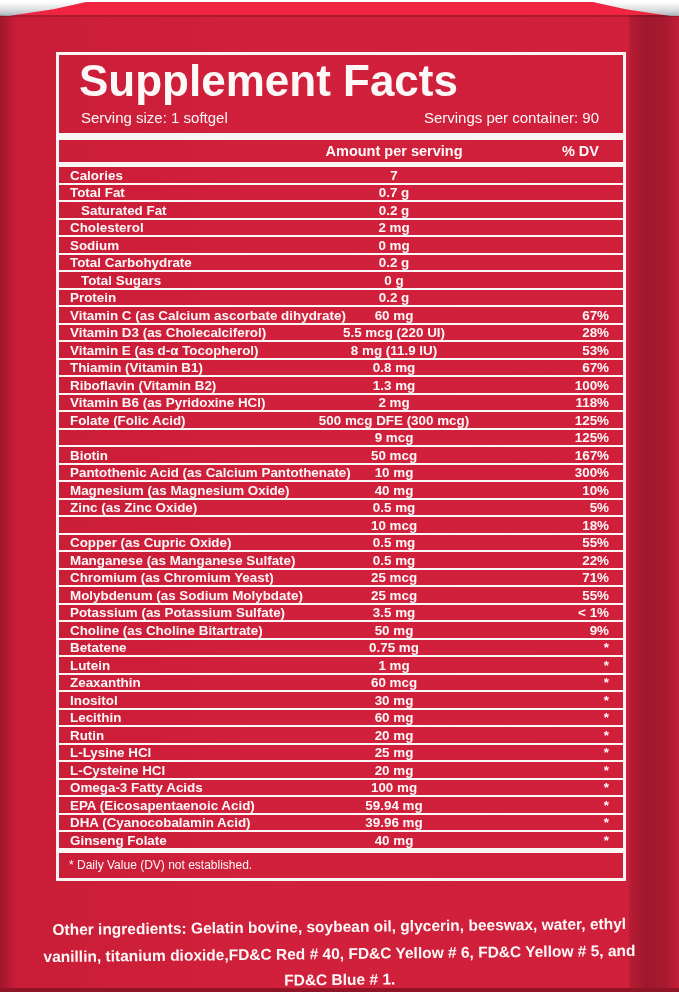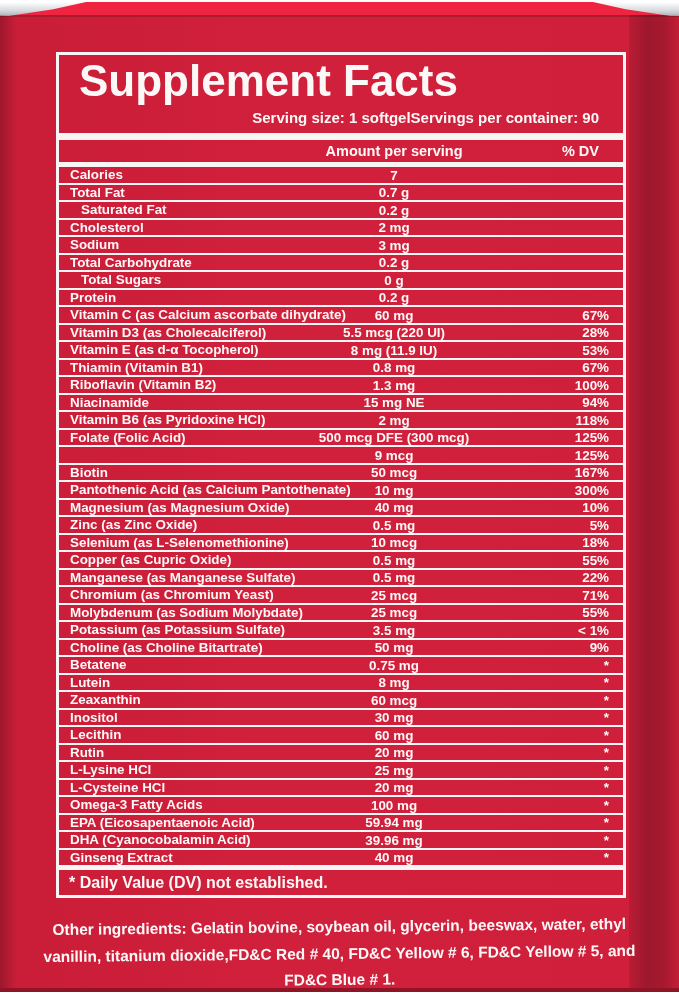--- a/index.html
+++ b/index.html
@@ -43,39 +43,39 @@
   .panel{
     position:absolute;left:56px;top:52px;width:564px;
     border:3px solid var(--panel_border,#faf5f5);
     color:var(--text_white,#fdf8f8);
   }
   .panel-title{
     font-size:44px;font-weight:bold;letter-spacing:0px;line-height:1.0;
     margin:4px 16px 0 20px;height:48px;
   }
   .serving-row{
-    display:flex;justify-content:flex-end;align-items:center;
-    padding:1px 24px 7px 22px;font-size:15px;font-weight:bold;height:18px;
+    display:flex;justify-content:space-between;align-items:center;
+    padding:1px 24px 7px 22px;font-size:15px;font-weight:normal;height:18px;
   }
   .sep-thick{height:7px;background:var(--panel_border,#faf5f5);}
   .sep-med{height:5px;background:var(--panel_border,#faf5f5);}
   .header-row{position:relative;height:22px;font-size:14.5px;font-weight:bold;}
   .header-row .amount{position:absolute;left:59.4%;top:50%;transform:translate(-50%,-50%);white-space:nowrap;}
   .header-row .dv{position:absolute;right:24px;top:50%;transform:translateY(-50%);}
   .rows{}
   .row{
     position:relative;height:15.5px;border-bottom:2px solid rgba(255,255,255,0.96);
-    display:flex;align-items:center;font-size:13.4px;font-weight:bold;
+    display:flex;align-items:flex-end;font-size:13.4px;font-weight:bold;
   }
   .row:last-child{border-bottom:none;}
   .row .label{padding-left:11px;white-space:nowrap;}
   .row.indent .label{padding-left:22px;}
   .row .amount{position:absolute;left:59.4%;top:50%;transform:translate(-50%,-50%);white-space:nowrap;}
   .row .dv{position:absolute;right:14px;top:50%;transform:translateY(-50%);white-space:nowrap;}
-  .footnote-row{height:25px;display:flex;align-items:center;padding-left:10px;font-size:16px;font-weight:bold;}
+  .footnote-row{height:25px;display:flex;align-items:center;padding-left:10px;font-size:12px;font-weight:normal;}
   
   .other-ingredients{
     position:absolute;left:42px;right:42px;top:914px;
     color:var(--text_white,#fdf8f8);font-size:15.5px;font-weight:bold;
     text-align:center;line-height:1.72;transform:rotate(-0.6deg);
   }
 </style>
 </head>
 <body>
 
@@ -115,21 +115,21 @@
         <span class="amount">0.2 g</span>
         <span class="dv"></span>
       </div>
       <div class="row">
         <span class="label">Cholesterol</span>
         <span class="amount">2 mg</span>
         <span class="dv"></span>
       </div>
       <div class="row">
         <span class="label">Sodium</span>
-        <span class="amount">3 mg</span>
+        <span class="amount">0 mg</span>
         <span class="dv"></span>
       </div>
       <div class="row">
         <span class="label">Total Carbohydrate</span>
         <span class="amount">0.2 g</span>
         <span class="dv"></span>
       </div>
       <div class="row indent">
         <span class="label">Total Sugars</span>
         <span class="amount">0 g</span>
@@ -159,25 +159,20 @@
         <span class="label">Thiamin (Vitamin B1)</span>
         <span class="amount">0.8 mg</span>
         <span class="dv">67%</span>
       </div>
       <div class="row">
         <span class="label">Riboflavin (Vitamin B2)</span>
         <span class="amount">1.3 mg</span>
         <span class="dv">100%</span>
       </div>
       <div class="row">
-        <span class="label">Niacinamide</span>
-        <span class="amount">15 mg NE</span>
-        <span class="dv">94%</span>
-      </div>
-      <div class="row">
         <span class="label">Vitamin B6 (as Pyridoxine HCl)</span>
         <span class="amount">2 mg</span>
         <span class="dv">118%</span>
       </div>
       <div class="row">
         <span class="label">Folate (Folic Acid)</span>
         <span class="amount">500 mcg DFE (300 mcg)</span>
         <span class="dv">125%</span>
       </div>
       <div class="row">
@@ -198,21 +193,20 @@
         <span class="label">Magnesium (as Magnesium Oxide)</span>
         <span class="amount">40 mg</span>
         <span class="dv">10%</span>
       </div>
       <div class="row">
         <span class="label">Zinc (as Zinc Oxide)</span>
         <span class="amount">0.5 mg</span>
         <span class="dv">5%</span>
       </div>
       <div class="row">
-        <span class="label">Selenium (as L-Selenomethionine)</span>
         <span class="amount">10 mcg</span>
         <span class="dv">18%</span>
       </div>
       <div class="row">
         <span class="label">Copper (as Cupric Oxide)</span>
         <span class="amount">0.5 mg</span>
         <span class="dv">55%</span>
       </div>
       <div class="row">
         <span class="label">Manganese (as Manganese Sulfate)</span>
@@ -239,21 +233,21 @@
         <span class="amount">50 mg</span>
         <span class="dv">9%</span>
       </div>
       <div class="row">
         <span class="label">Betatene</span>
         <span class="amount">0.75 mg</span>
         <span class="dv">*</span>
       </div>
       <div class="row">
         <span class="label">Lutein</span>
-        <span class="amount">8 mg</span>
+        <span class="amount">1 mg</span>
         <span class="dv">*</span>
       </div>
       <div class="row">
         <span class="label">Zeaxanthin</span>
         <span class="amount">60 mcg</span>
         <span class="dv">*</span>
       </div>
       <div class="row">
         <span class="label">Inositol</span>
         <span class="amount">30 mg</span>
@@ -288,21 +282,21 @@
         <span class="label">EPA (Eicosapentaenoic Acid)</span>
         <span class="amount">59.94 mg</span>
         <span class="dv">*</span>
       </div>
       <div class="row">
         <span class="label">DHA (Cyanocobalamin Acid)</span>
         <span class="amount">39.96 mg</span>
         <span class="dv">*</span>
       </div>
       <div class="row">
-        <span class="label">Ginseng Extract</span>
+        <span class="label">Ginseng Folate</span>
         <span class="amount">40 mg</span>
         <span class="dv">*</span>
       </div>
     </div>
   <div class="sep-med"></div>
   <div class="footnote-row">
     <span>* Daily Value (DV) not established.</span>
   </div>
 </div>
 

